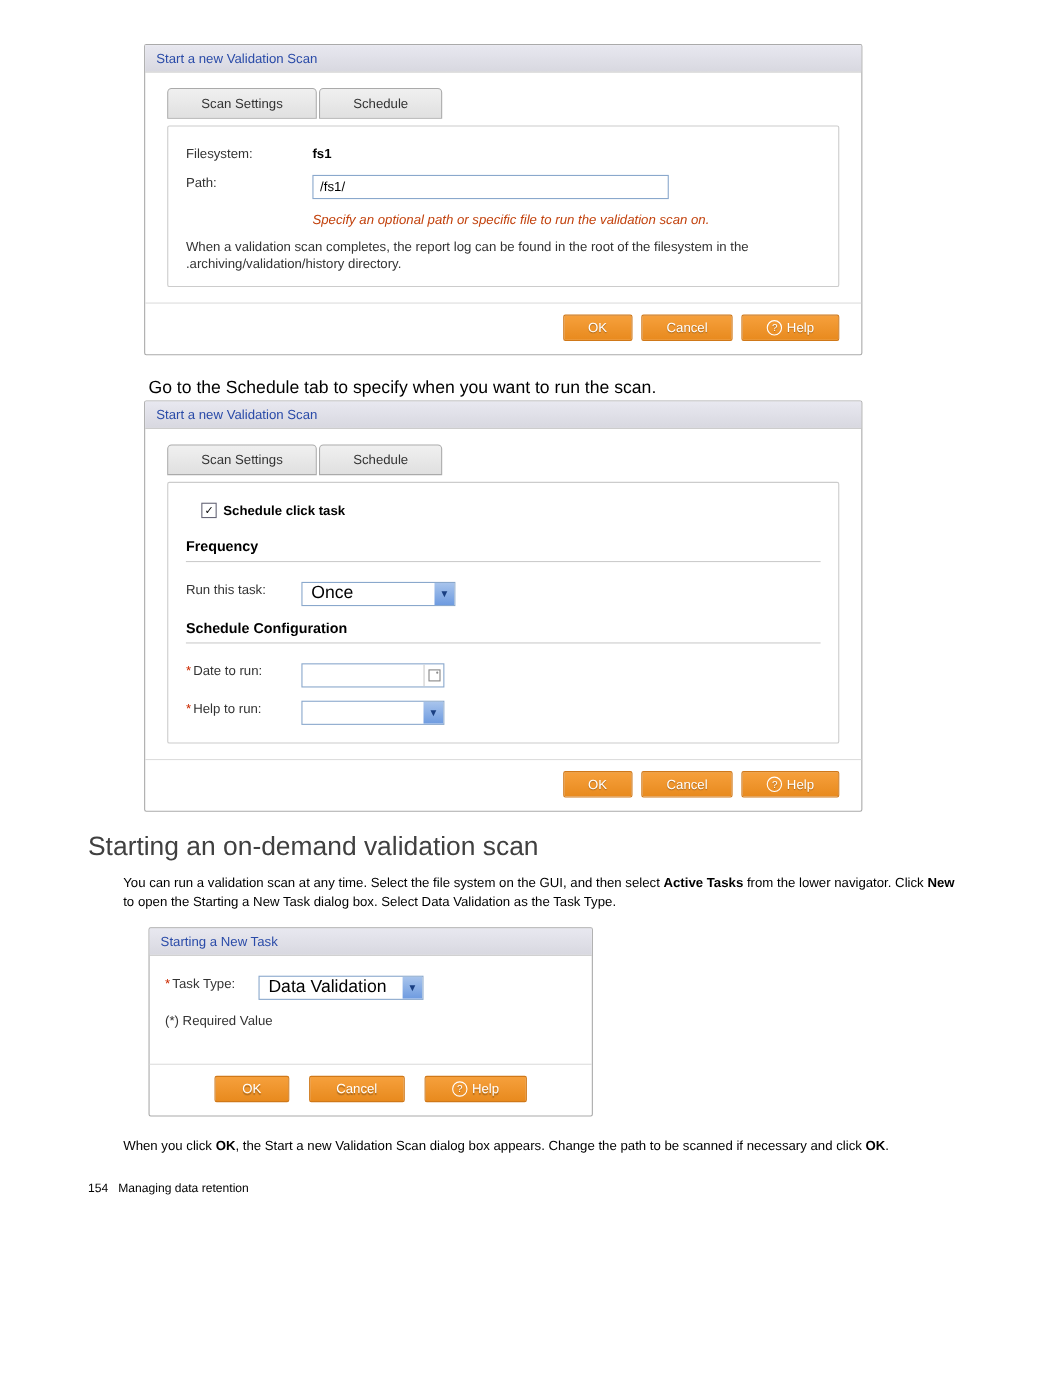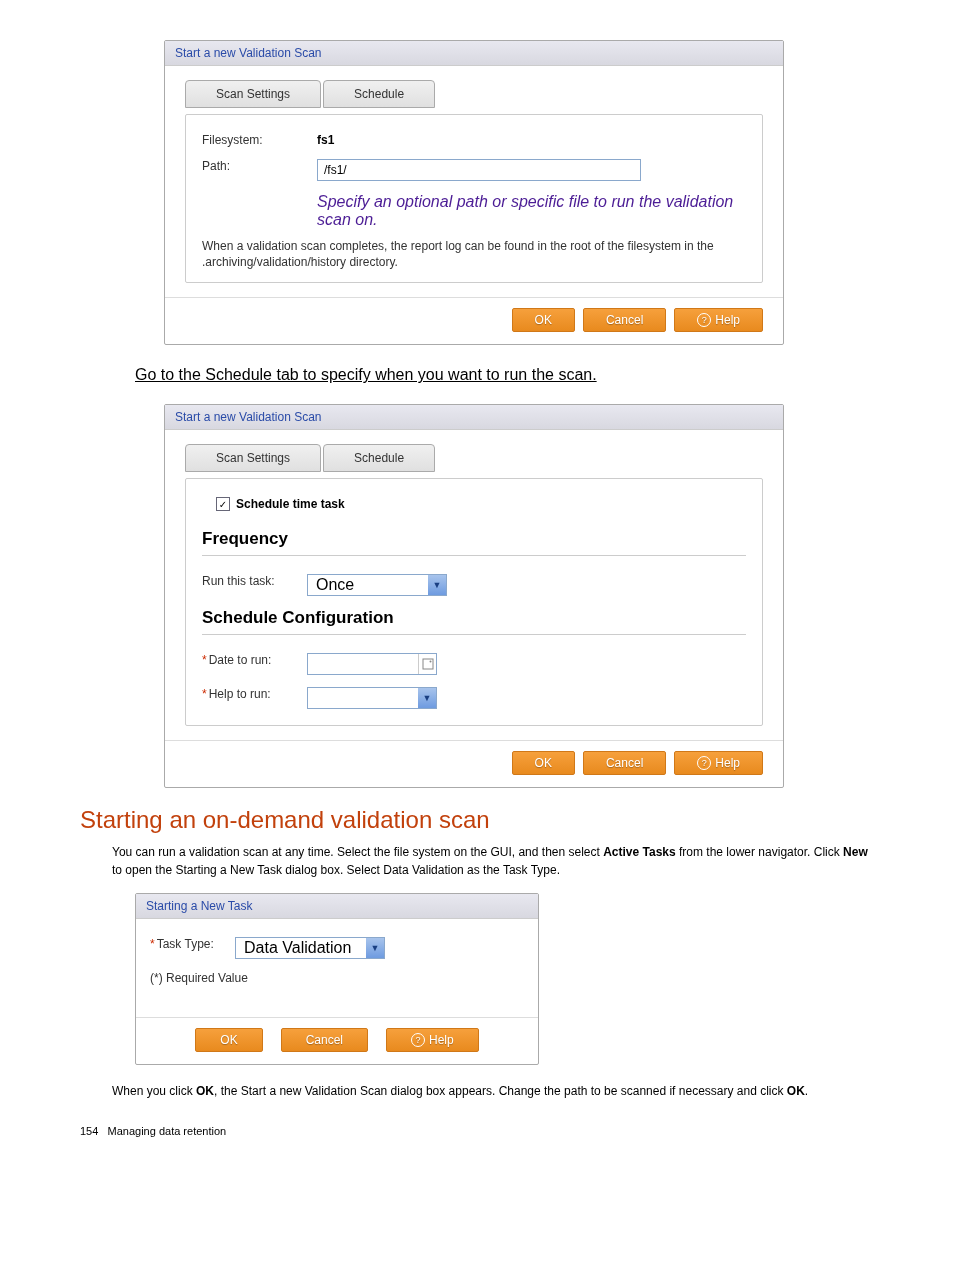--- a/index.html
+++ b/index.html
@@ -3,21 +3,21 @@
   <meta charset="utf-8">
   <style>
     * { margin: 0; padding: 0; box-sizing: border-box; }
     body { font-family: Arial, Helvetica, sans-serif; font-size: 13px; background: #fff; width: 954px; padding: 0; }
     .page { padding: 40px 80px 20px 80px; }
     
     .dialog {
       border: 1px solid #aaa;
       border-radius: 2px;
       background: #fff;
-      margin-left: 84px;
+      margin-left: 51px;
       margin-right: 90px;
       margin-bottom: 18px;
     }
     .dialog-title {
       background: linear-gradient(#e8e8f0, #d8d8e0);
       color: #2a4ba8;
       padding: 5px 10px;
       font-size: 12px;
       border-bottom: 1px solid #ccc;
     }
@@ -59,22 +59,22 @@
     }
     .input-box {
       border: 1px solid #8aa8cc;
       padding: 3px 6px;
       font-size: 12px;
       width: 324px;
       background: #fff;
     }
     .hint {
       font-style: italic;
-      font-size: 16px;
-      color: #4c1d95;
+      font-size: 12px;
+      color: #c2410c;
       margin-left: 115px;
       margin-bottom: 10px;
     }
     .info-text {
       font-size: 12px;
       color: #333;
       margin-top: 8px;
       line-height: 1.3;
     }
     .button-bar {
@@ -106,26 +106,24 @@
       height: 12px;
       font-size: 9px;
       text-align: center;
       line-height: 12px;
     }
     .instruction {
       font-family: 'Futura', 'Century Gothic', sans-serif;
       font-size: 16px;
       margin-left: 55px;
       margin-right: 80px;
-      margin-bottom: 18px;
       line-height: 1.45;
-      text-decoration: underline;
     }
     .section-heading {
-      color: #c2410c;
+      color: #404040;
       font-size: 24px;
       font-family: 'Futura', 'Century Gothic', sans-serif;
       font-weight: normal;
       margin-bottom: 10px;
       margin-left: 0;
     }
     .section-body {
       font-family: 'Futura', 'Century Gothic', sans-serif;
       font-size: 12px;
       margin-left: 32px;
@@ -144,21 +142,21 @@
       width: 14px; height: 14px;
       border: 1px solid #667;
       background: #fff;
       display: inline-flex;
       align-items: center;
       justify-content: center;
       font-size: 10px;
     }
     .frequency-hdr, .sched-cfg-hdr {
       font-weight: bold;
-      font-size: 17px;
+      font-size: 13px;
       border-bottom: 1px solid #ccc;
       padding-bottom: 6px;
       margin-bottom: 18px;
     }
     .select-box {
       border: 1px solid #8aa8cc;
       display: inline-flex;
       align-items: center;
       background: #fff;
       height: 22px;
@@ -237,21 +235,21 @@
   <div class="dialog">
     <div class="dialog-title">Start a new Validation Scan</div>
     <div class="dialog-body">
       <div class="tabs">
         <div class="tab">Scan Settings</div>
         <div class="tab">Schedule</div>
       </div>
       <div class="tab-panel">
         <div class="checkbox-row">
           <span class="cb">✓</span>
-          <span style="font-weight:bold; font-size:12px;">Schedule time task</span>
+          <span style="font-weight:bold; font-size:12px;">Schedule click task</span>
         </div>
         <div class="frequency-hdr">Frequency</div>
         <div class="field-row">
           <div class="field-label" style="width:105px;">Run this task:</div>
           <div class="select-box">
             <span class="sel-text">Once</span>
             <span class="sel-arrow">▼</span>
           </div>
         </div>
         <div class="sched-cfg-hdr">Schedule Configuration</div>

